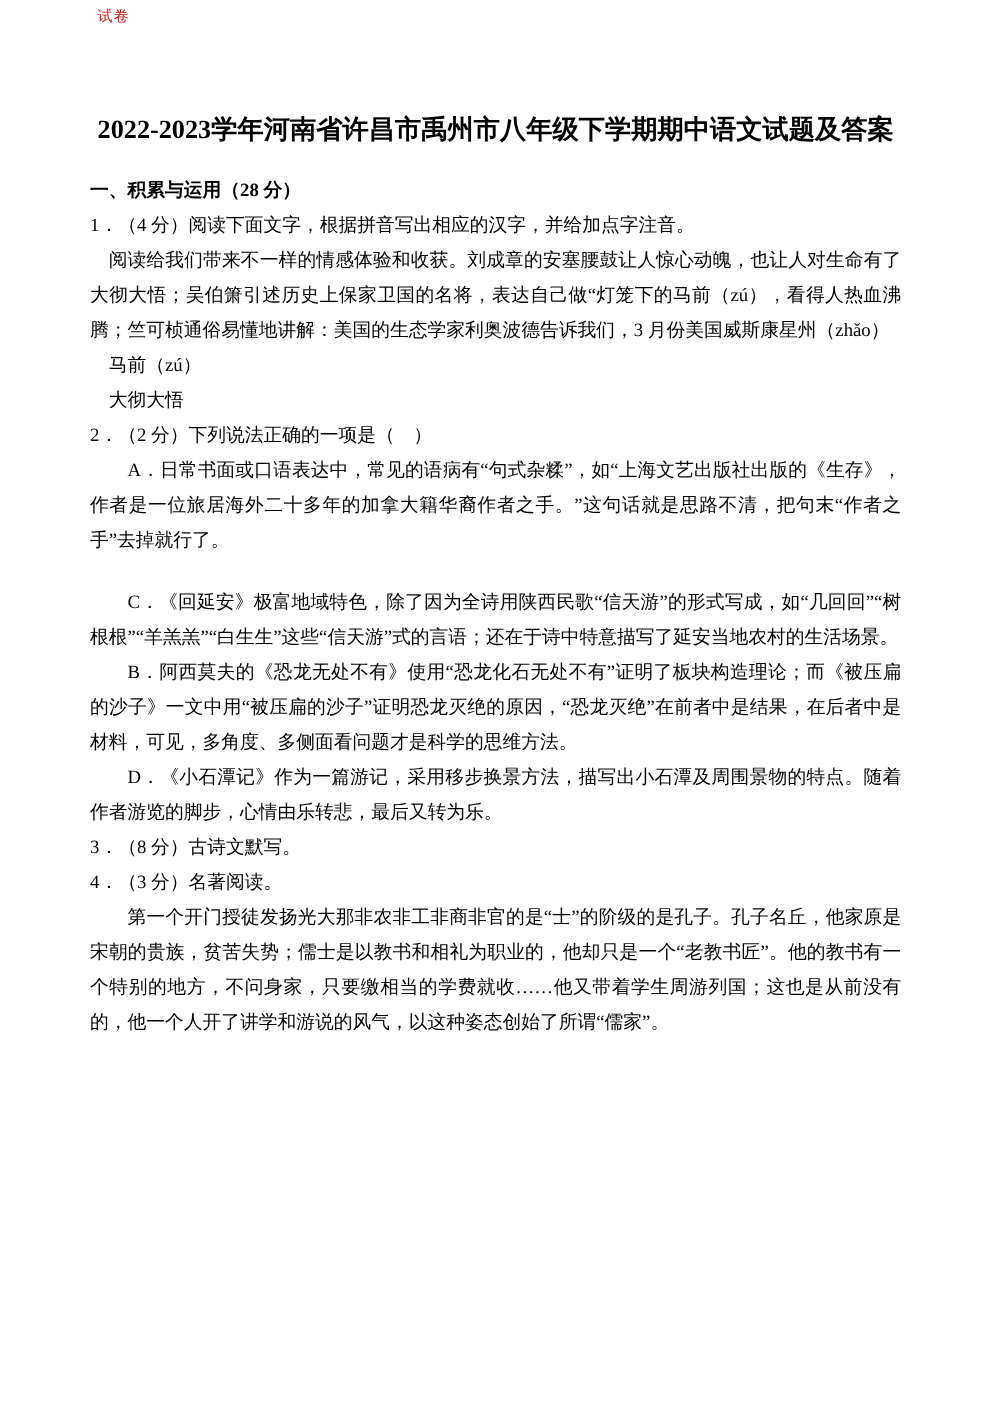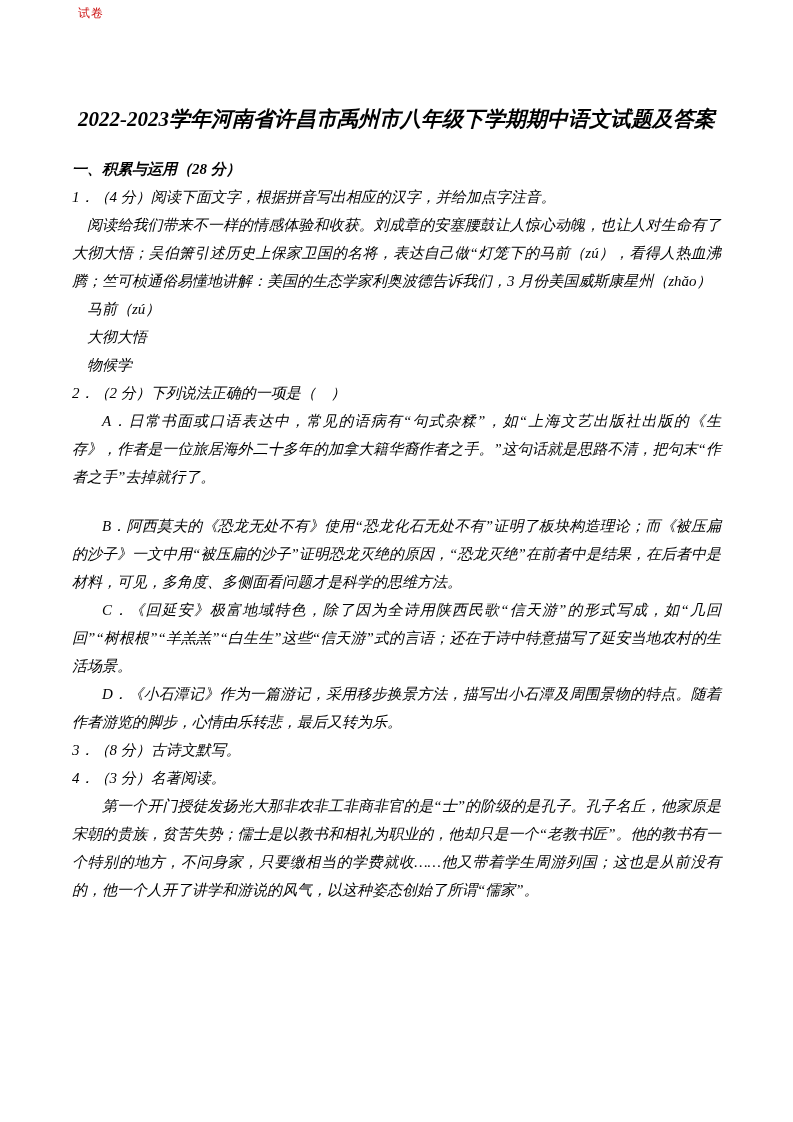--- a/index.html
+++ b/index.html
@@ -16,24 +16,23 @@
   .watermark {
     position: absolute;
     top: 5px;
     left: 78px;
     font-size: 12px;
     color: #cc1111;
     letter-spacing: 1px;
   }
   .content {
     position: absolute;
-    top: 96px;
+    top: 80px;
     left: 72px;
     width: 649px;
-    font-style: italic;
   }
   .title {
     margin: 0 0 13px 0;
     font-size: 21px;
     font-weight: bold;
     line-height: 46px;
     text-align: center;
   }
   .content p {
     margin: 0;
@@ -55,27 +54,26 @@
   <div class="content">
 
     <h1 class="title">2022-2023学年河南省许昌市禹州市八年级下学期期中语文试题及答案</h1>
 
     <p class="bold">一、积累与运用（28 分）</p>
 
     <p>1．（4 分）阅读下面文字，根据拼音写出相应的汉字，并给加点字注音。</p>
     <p class="indent1">阅读给我们带来不一样的情感体验和收获。刘成章的安塞腰鼓让人惊心动魄，也让人对生命有了大彻大悟；吴伯箫引述历史上保家卫国的名将，表达自己做“灯笼下的马前（zú），看得人热血沸腾；竺可桢通俗易懂地讲解：美国的生态学家利奥波德告诉我们，3 月份美国威斯康星州（zhǎo）</p>
     <p class="indent1">马前（zú）</p>
     <p class="indent1">大彻大悟</p>
-    <p class="indent1">物候学</p>
 
     <p>2．（2 分）下列说法正确的一项是（　）</p>
     <p class="indent2">A．日常书面或口语表达中，常见的语病有“句式杂糅”，如“上海文艺出版社出版的《生存》，作者是一位旅居海外二十多年的加拿大籍华裔作者之手。”这句话就是思路不清，把句末“作者之手”去掉就行了。</p>
     <div class="spacer"></div>
+    <p class="indent2">C．《回延安》极富地域特色，除了因为全诗用陕西民歌“信天游”的形式写成，如“几回回”“树根根”“羊羔羔”“白生生”这些“信天游”式的言语；还在于诗中特意描写了延安当地农村的生活场景。</p>
     <p class="indent2">B．阿西莫夫的《恐龙无处不有》使用“恐龙化石无处不有”证明了板块构造理论；而《被压扁的沙子》一文中用“被压扁的沙子”证明恐龙灭绝的原因，“恐龙灭绝”在前者中是结果，在后者中是材料，可见，多角度、多侧面看问题才是科学的思维方法。</p>
-    <p class="indent2">C．《回延安》极富地域特色，除了因为全诗用陕西民歌“信天游”的形式写成，如“几回回”“树根根”“羊羔羔”“白生生”这些“信天游”式的言语；还在于诗中特意描写了延安当地农村的生活场景。</p>
     <p class="indent2">D．《小石潭记》作为一篇游记，采用移步换景方法，描写出小石潭及周围景物的特点。随着作者游览的脚步，心情由乐转悲，最后又转为乐。</p>
 
     <p>3．（8 分）古诗文默写。</p>
 
     <p>4．（3 分）名著阅读。</p>
     <p class="indent2">第一个开门授徒发扬光大那非农非工非商非官的是“士”的阶级的是孔子。孔子名丘，他家原是宋朝的贵族，贫苦失势；儒士是以教书和相礼为职业的，他却只是一个“老教书匠”。他的教书有一个特别的地方，不问身家，只要缴相当的学费就收……他又带着学生周游列国；这也是从前没有的，他一个人开了讲学和游说的风气，以这种姿态创始了所谓“儒家”。</p>
 
   </div>
 </div>
 

